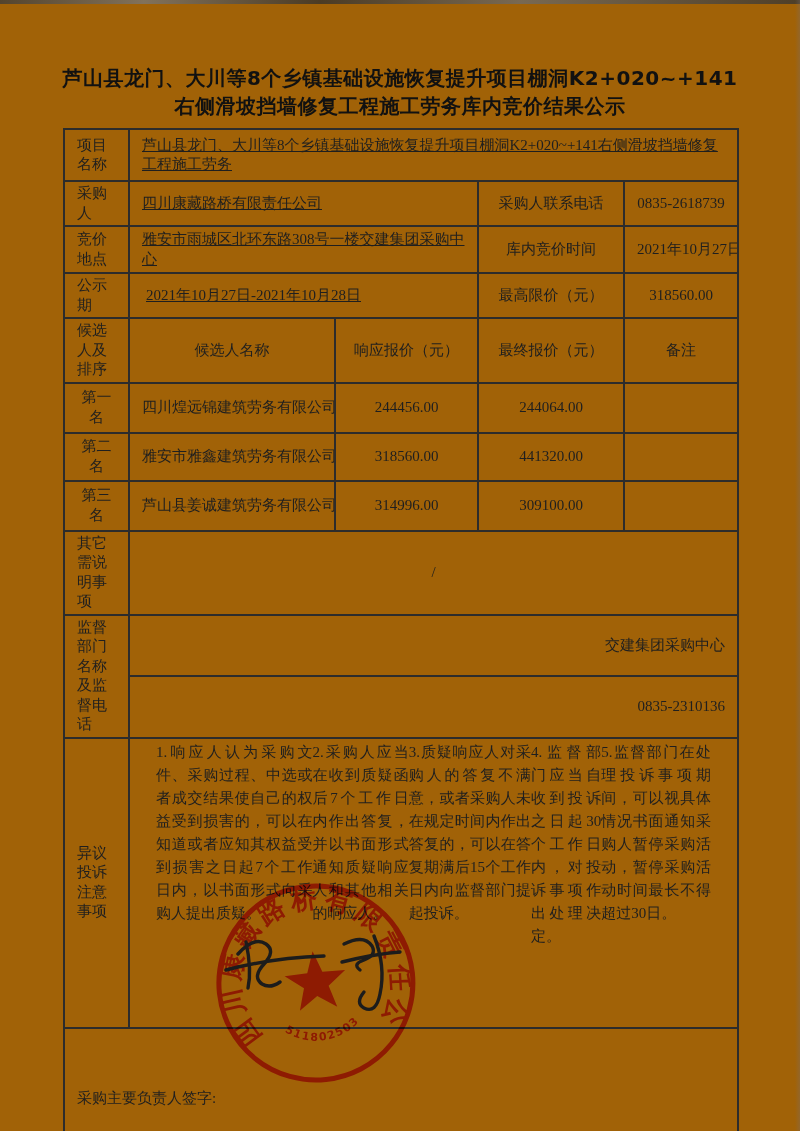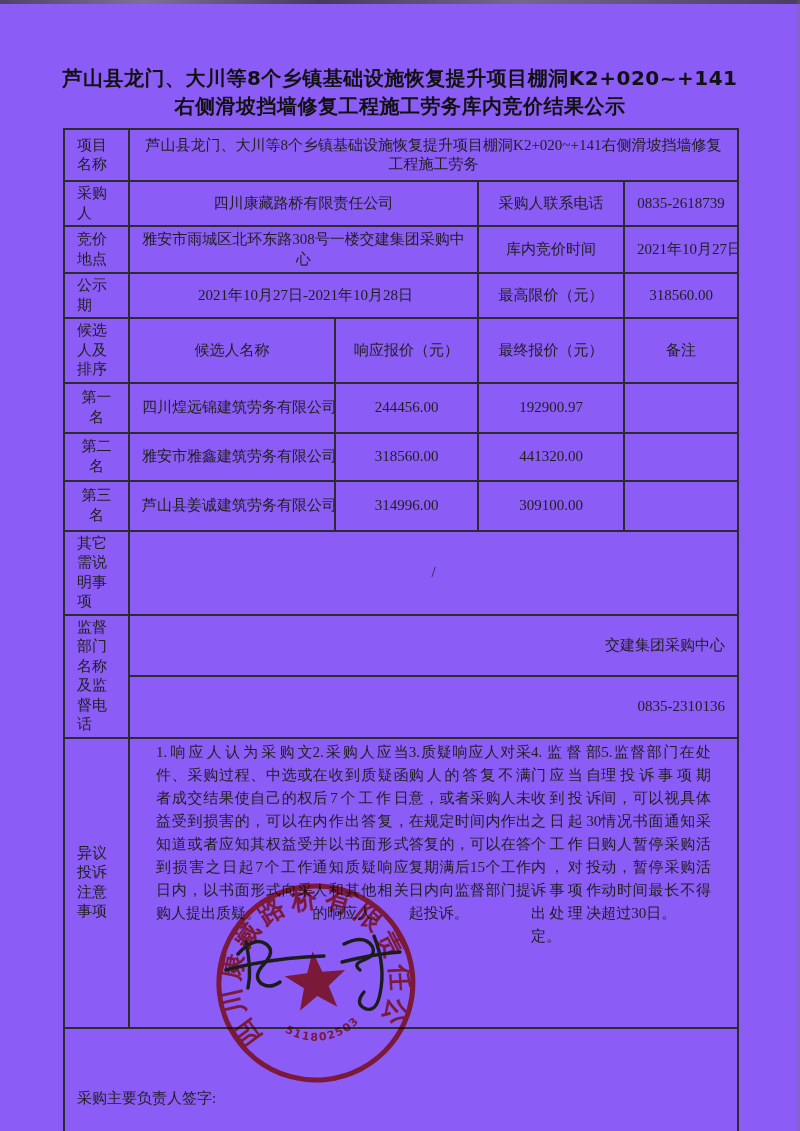--- a/index.html
+++ b/index.html
@@ -1,21 +1,21 @@
 <!DOCTYPE html>
 <html><head>
 <meta charset="utf-8">
 <style>
   html,body{margin:0;padding:0;}
   body{background:#e8e6e4;}
   .page{
     position:relative;
     width:800px;height:1131px;
     margin:0 auto;
-    background:#8b5cf6;
+    background:#a16207;
     overflow:hidden;
     font-family:"Liberation Serif","DejaVu Serif",serif;
     color:#1f1f1f;
   }
   .scan-edge-top{
     position:absolute;top:0;left:0;width:100%;height:4px;
     background:linear-gradient(90deg,#3a3a3a 0%,#777 18%,#2e2e2e 40%,#6b6b6b 65%,#333 100%);
     opacity:.75;
   }
   .scan-edge-right{
@@ -34,21 +34,21 @@
     width:674px;border-collapse:collapse;table-layout:fixed;
   }
   table.doc td{
     border:2px solid #2c2c2c;
     font-size:15px;line-height:1.3;
     padding:2px 12px;
     vertical-align:middle;
     overflow:hidden;
   }
   td.lab{padding:2px 3px;text-align:left;}
-  td.val{text-align:center;padding-left:8px;}
+  td.val{text-align:left;padding-left:8px;text-decoration:underline;}
   td.lab2{text-align:center;}
   td.val2{text-align:center;font-size:14px;white-space:nowrap;padding:0;}
   td.hc{text-align:center;}
   td.rank{text-align:center;margin-left:15px;}
   td.cname{white-space:nowrap;padding-left:6px;font-size:15px;}
   td.cnum{text-align:center;font-size:14.5px;border-radius:21px;}
   td.slash{text-align:center;font-size:16px;}
   td.ctr{text-align:right;font-size:15px;}
   td.obj-cell{padding:0;}
   .obj-wrap{
@@ -116,21 +116,21 @@
       <td class="lab">候选人及排序</td>
       <td class="hc">候选人名称</td>
       <td class="hc">响应报价（元）</td>
       <td class="hc">最终报价（元）</td>
       <td class="hc">备注</td>
     </tr>
     <tr style="height:50px">
       <td class="rank">第一名</td>
       <td class="cname">四川煌远锦建筑劳务有限公司</td>
       <td class="cnum">244456.00</td>
-      <td class="cnum">192900.97</td>
+      <td class="cnum">244064.00</td>
       <td class="cnum"></td>
     </tr>
     <tr style="height:48px">
       <td class="rank">第二名</td>
       <td class="cname">雅安市雅鑫建筑劳务有限公司</td>
       <td class="cnum">318560.00</td>
       <td class="cnum">441320.00</td>
       <td class="cnum"></td>
     </tr>
     <tr style="height:50px">

